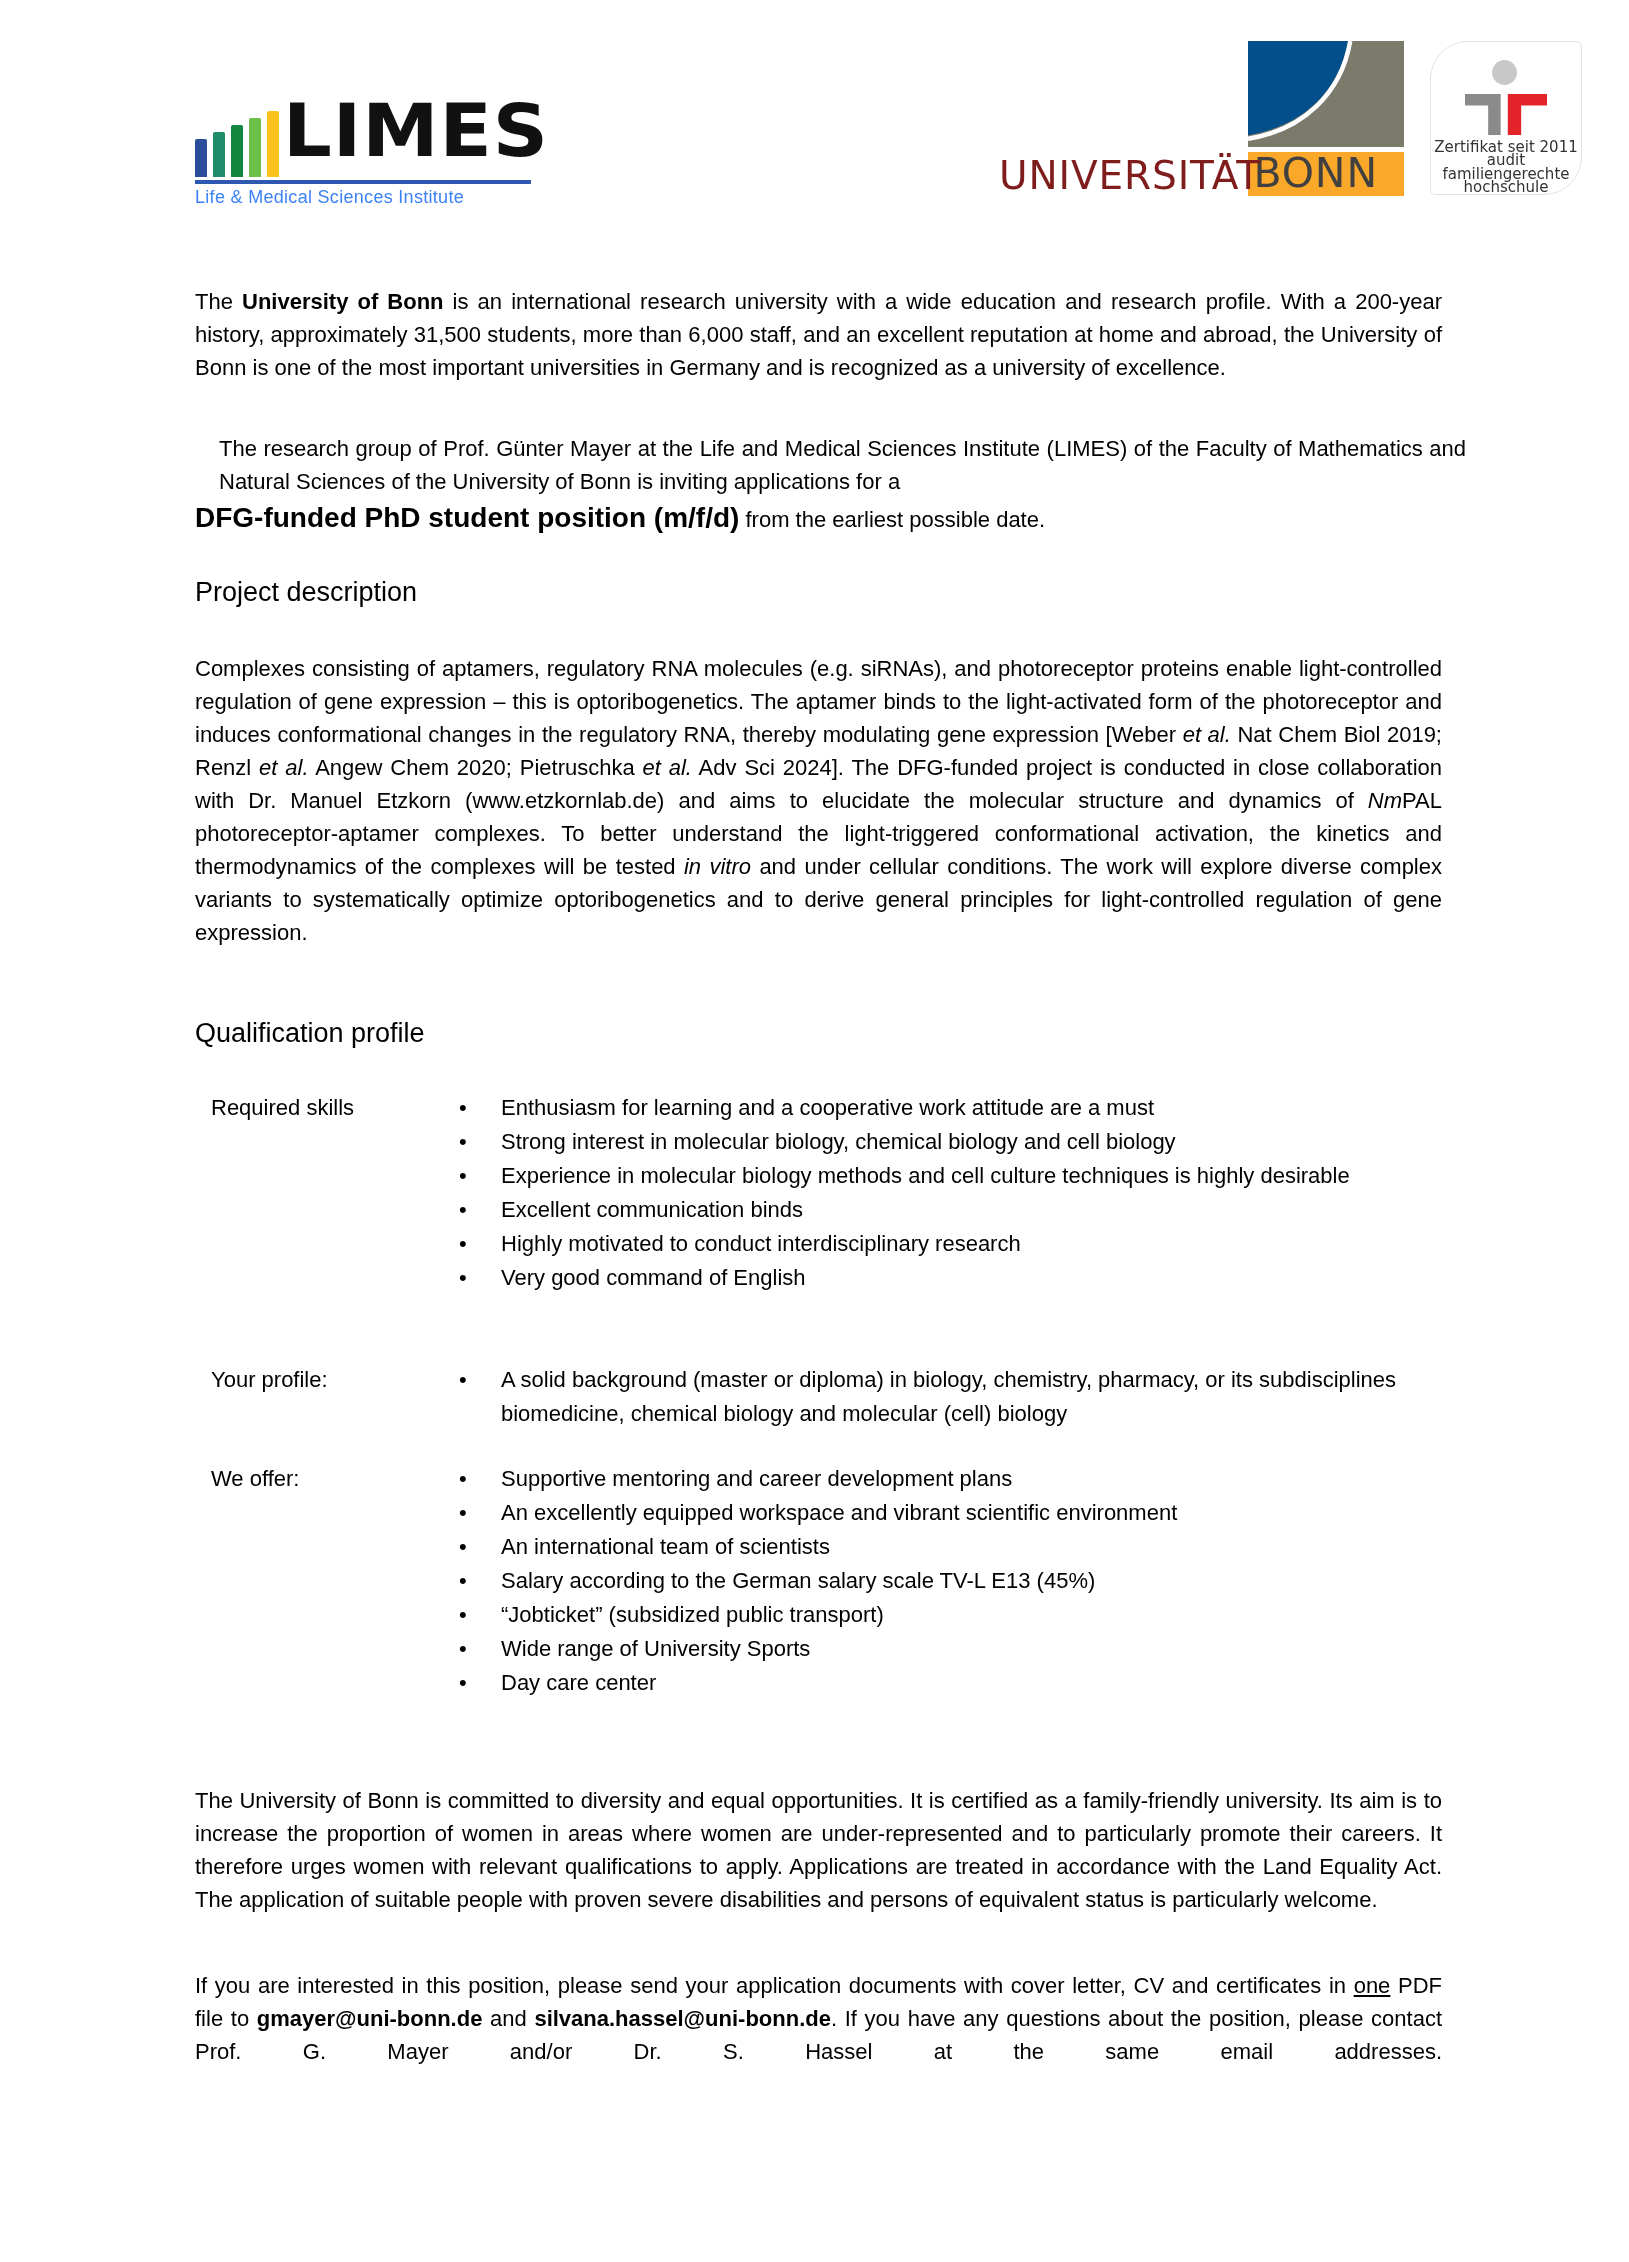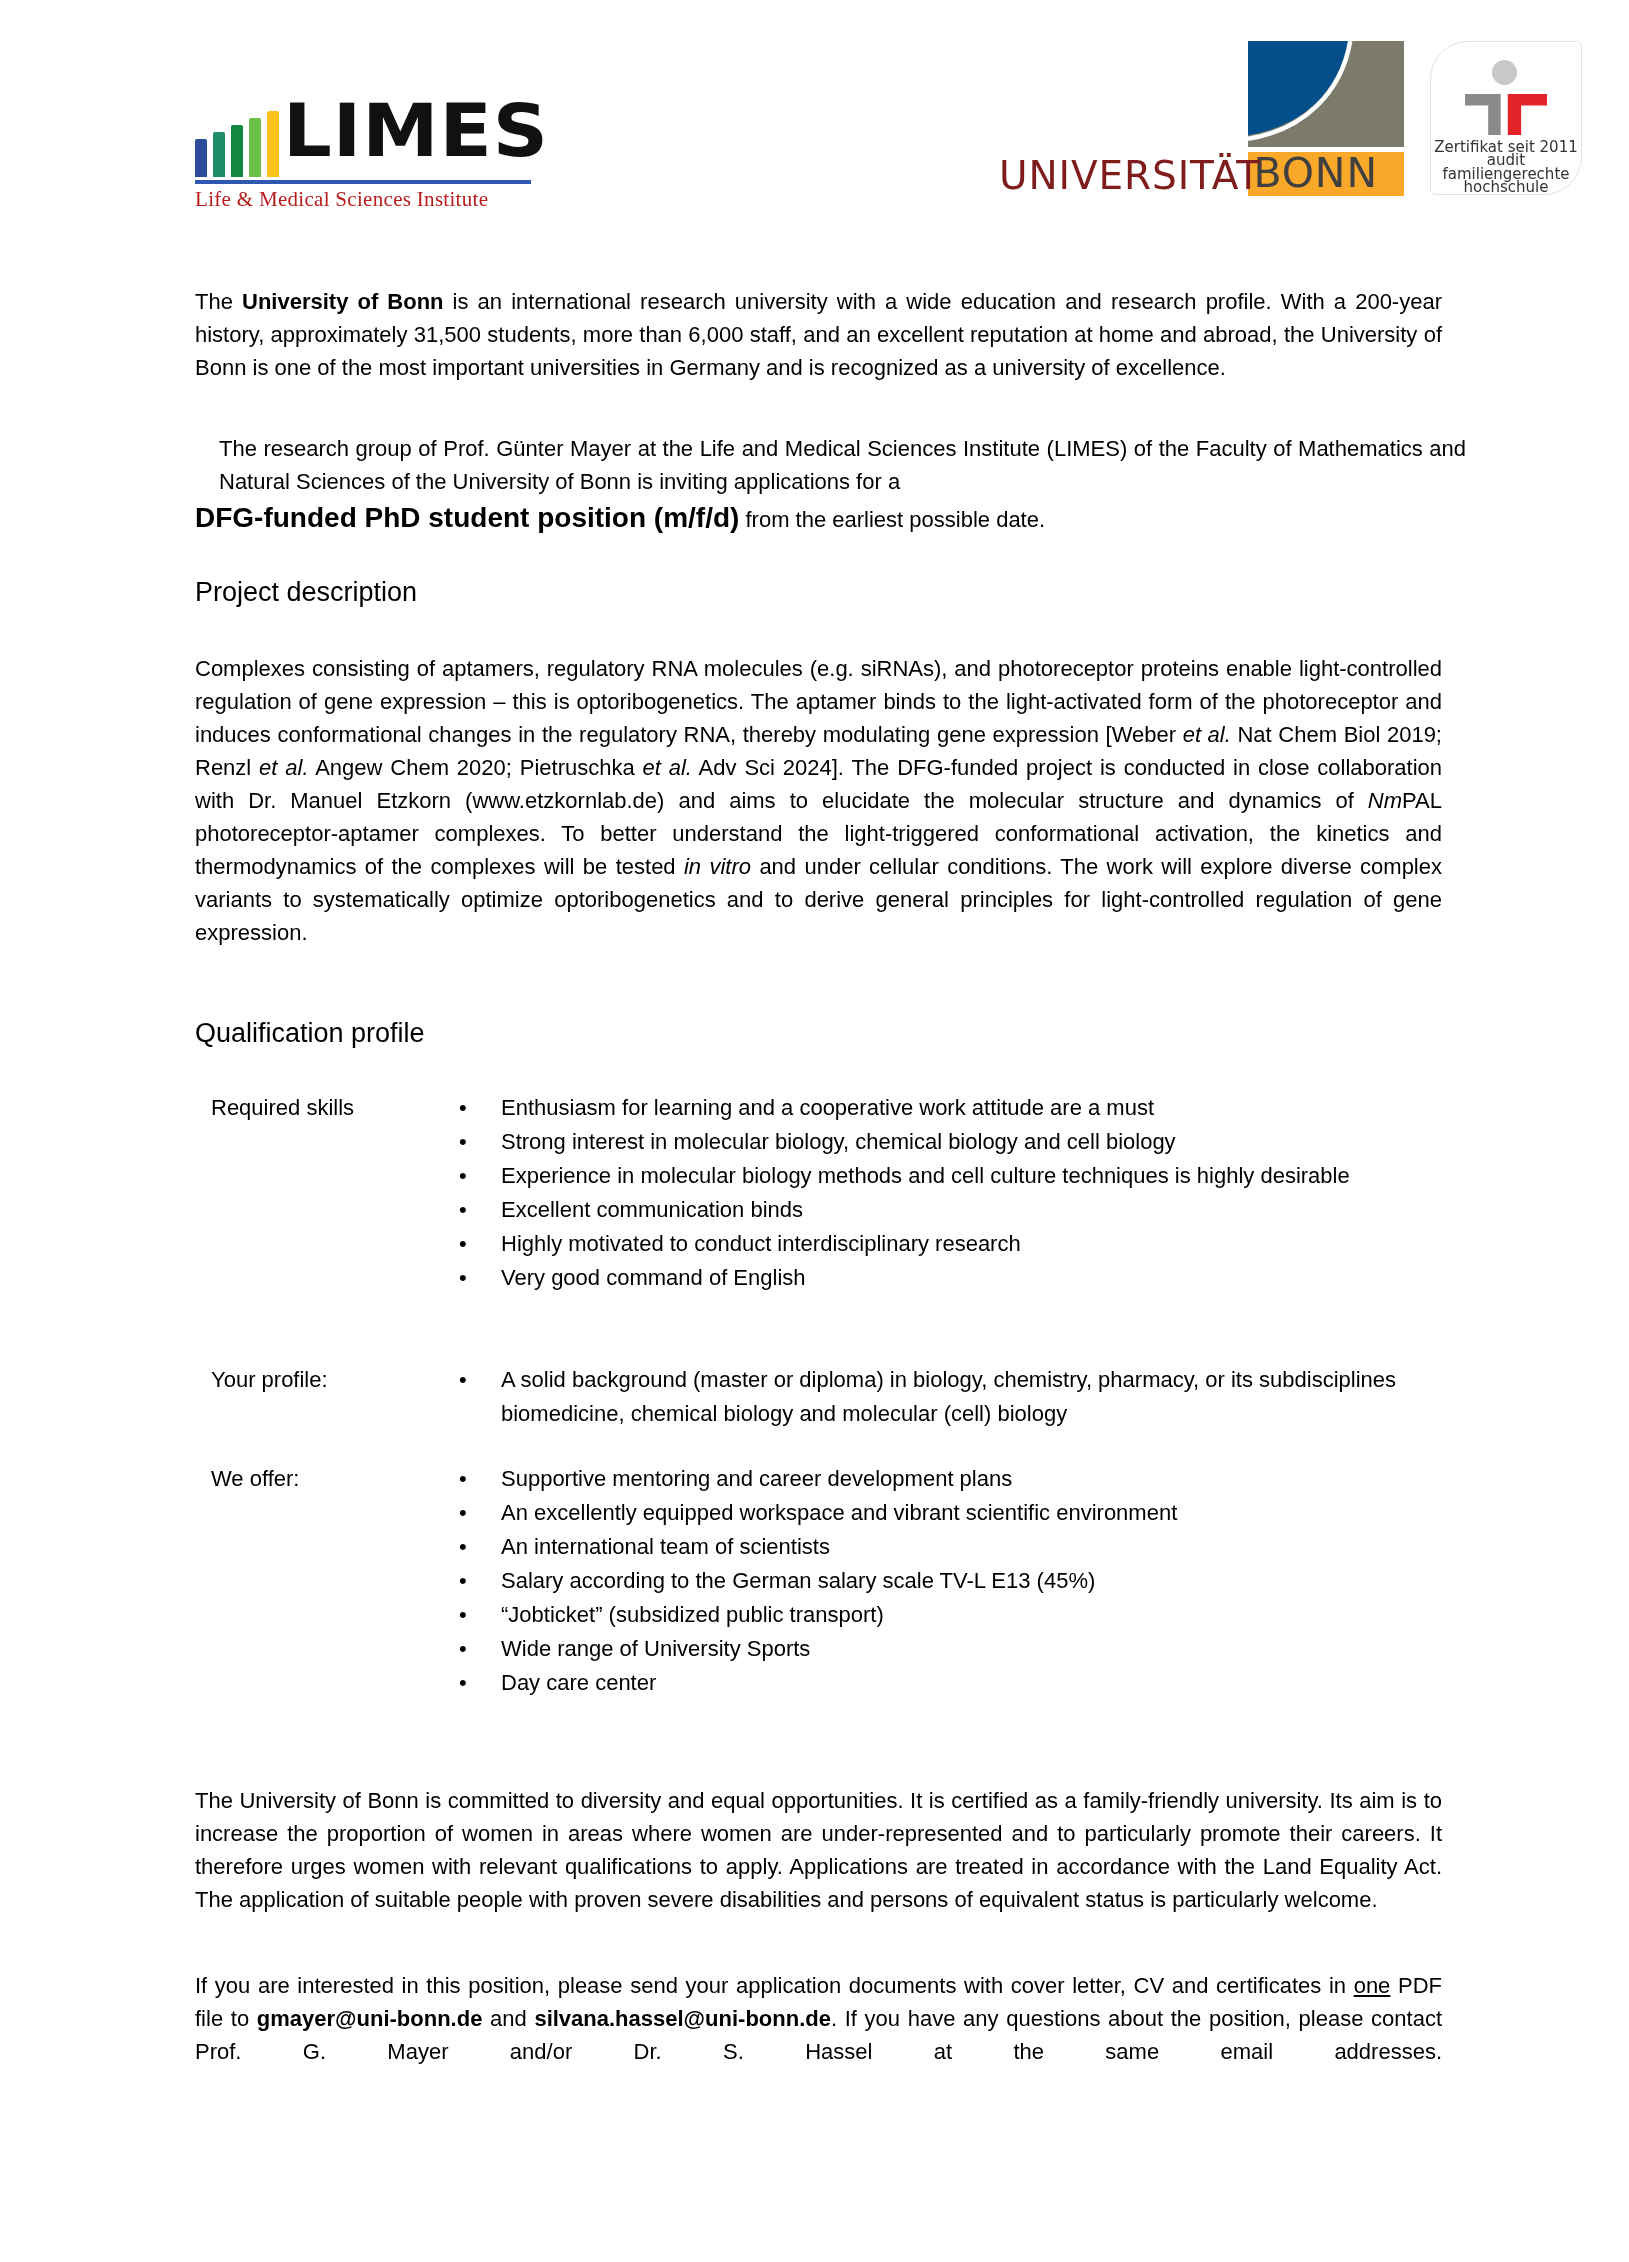--- a/index.html
+++ b/index.html
@@ -14,22 +14,22 @@
   .limes { position: absolute; left: 195px; top: 99px; width: 340px; height: 116px; }
   .limes .bar { position: absolute; bottom: 38px; width: 11.6px; border-radius: 1.8px 1.8px 0 0; }
   .limes .word {
     position: absolute; left: 88px; top: -5.4px; font-size: 73px; font-weight: 700;
     letter-spacing: 0.9px; color: #111; line-height: 1;
     font-family: "DejaVu Sans", sans-serif;
     transform: scaleX(1.05); transform-origin: left top;
   }
   .limes .rule { position: absolute; left: 0; top: 81px; width: 336px; height: 3.6px; background: #2f58b0; }
   .limes .sub {
-    position: absolute; left: 0; top: 88px; font-size: 21px; color: #b91c1c; white-space: nowrap;
-    font-family: Liberation Serif, serif; letter-spacing: 0.3px;
+    position: absolute; left: 0; top: 88px; font-size: 18px; color: #3b82f6; white-space: nowrap;
+    font-family: Liberation Sans, sans-serif; letter-spacing: 0.3px;
   }
 
   
   .bonn { position: absolute; left: 999px; top: 41px; width: 412px; height: 161px; }
   .bonn .square-top {
     position: absolute; left: 249px; top: 0; width: 156px; height: 106px; background: #7c7b6b; overflow: hidden;
   }
   .bonn .square-top svg { position: absolute; left: 0; top: 0; }
   .bonn .orange {
     position: absolute; left: 249px; top: 111px; width: 156px; height: 44px; background: #f9a82a;

